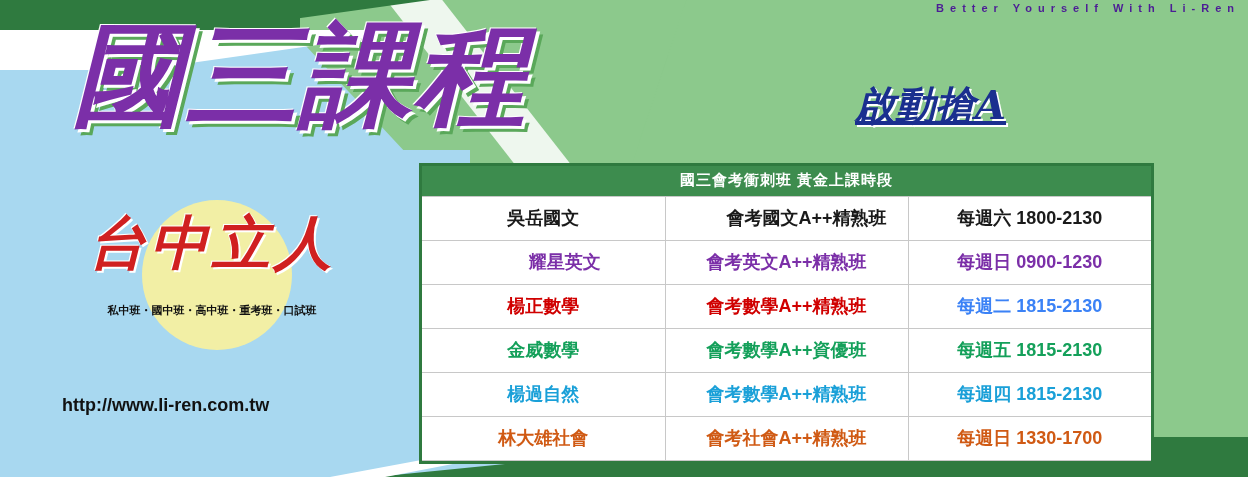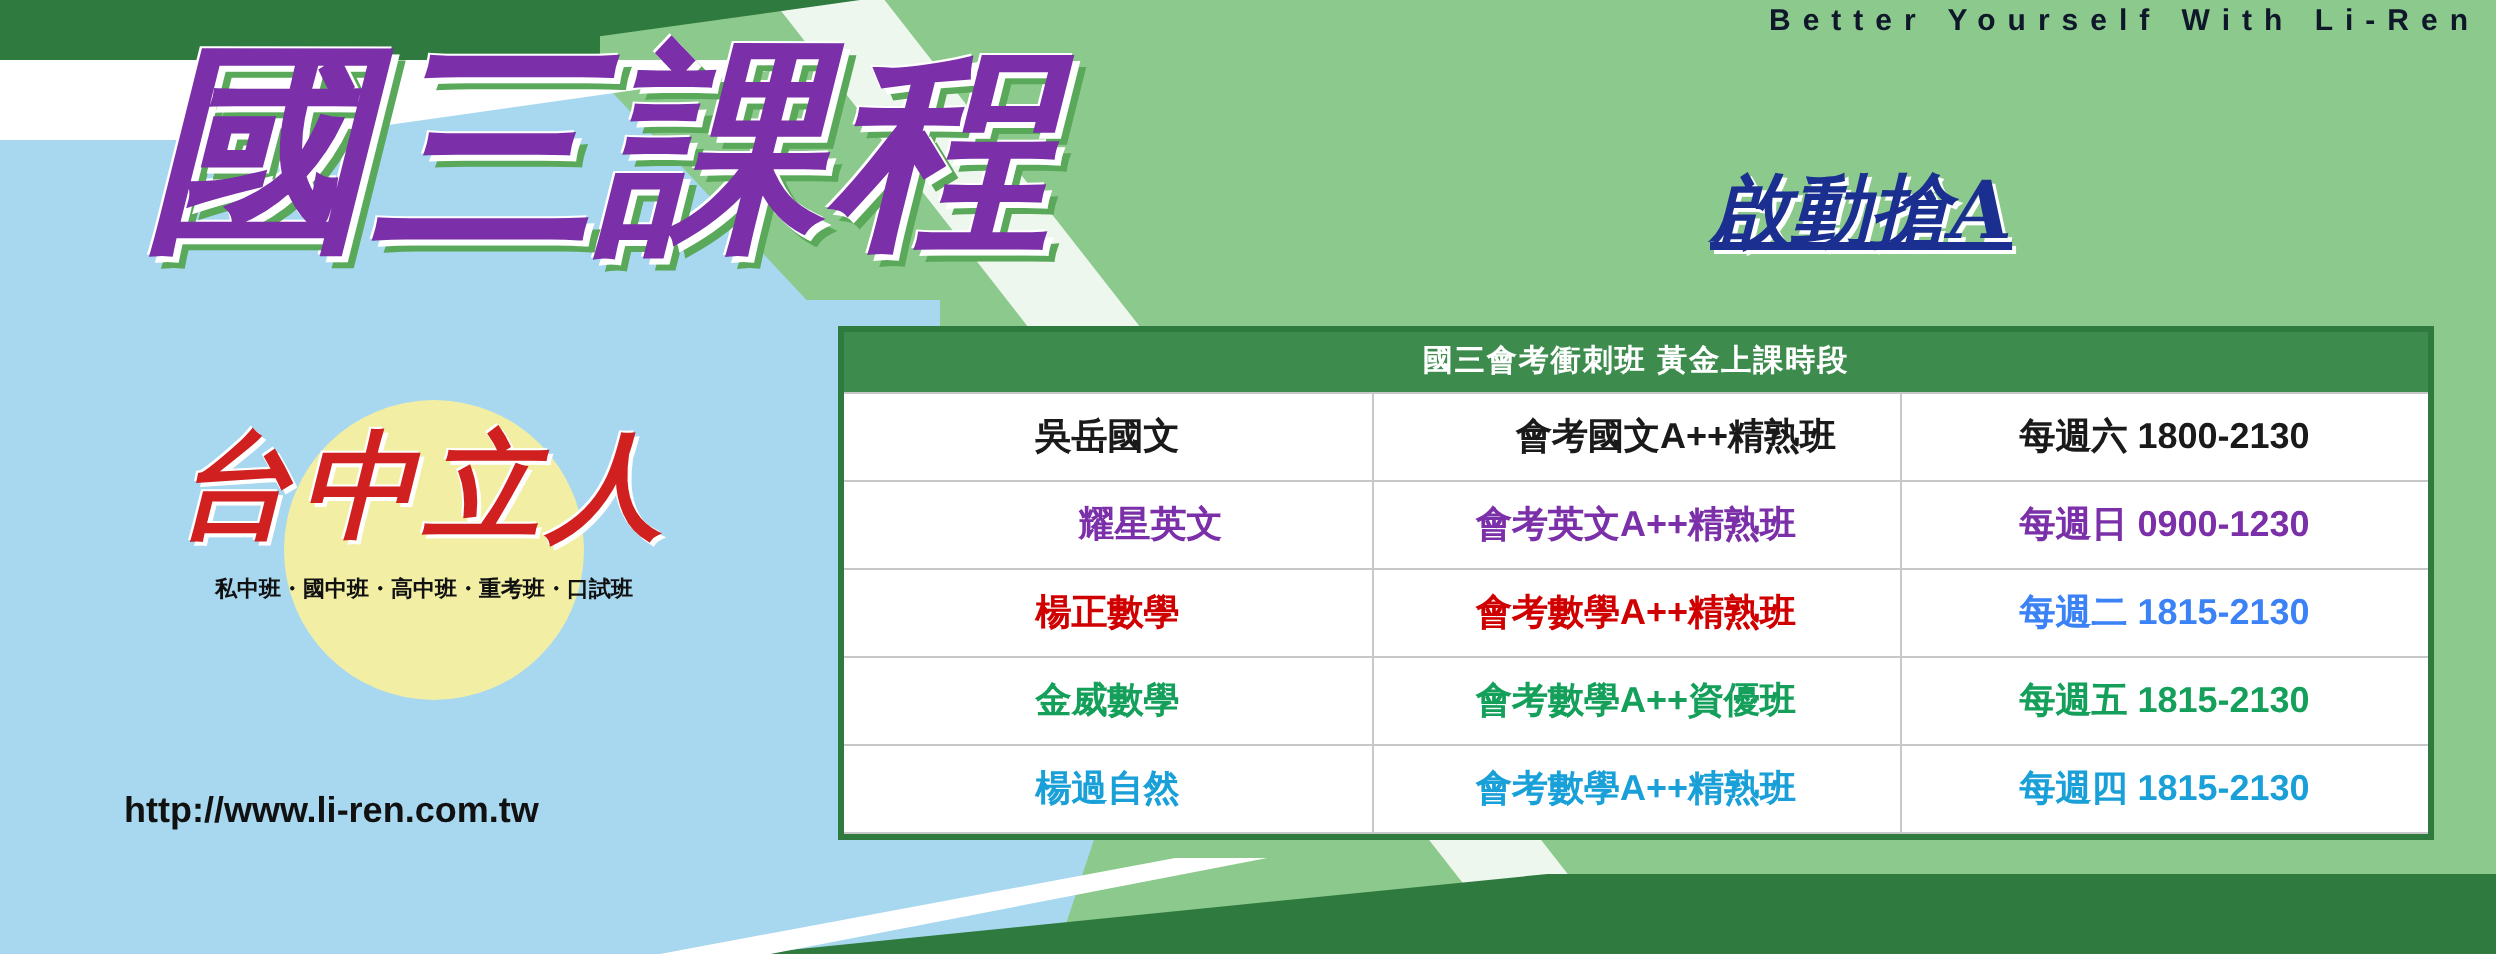--- a/index.html
+++ b/index.html
@@ -64,22 +64,22 @@
   }
   .bg-bottom-white {
     position:absolute; left:330px; bottom:0; width:920px; height:48px;
     background:#ffffff;
     clip-path: polygon(0% 100%, 28% 0%, 33% 0%, 6% 100%);
   }
 
   
   .tagline {
     position:absolute; top:2px; right:8px;
-    font-size:15px; font-weight:bold; letter-spacing:6px;
-    color:#0f172a;
+    font-size:11px; font-weight:bold; letter-spacing:6px;
+    color:#4c1d95;
     font-family:"Liberation Sans", sans-serif;
     white-space:nowrap;
     margin-left:47px;
   }
 
   
   .headline {
     position:absolute; left:72px; top:16px;
     font-family:"DejaVu Serif", serif;
     font-size:112px; font-weight:bold;
@@ -124,38 +124,38 @@
     font-family:"DejaVu Serif", serif;
     font-size:44px; font-weight:bold;
     color:#111111; letter-spacing:4px;
     text-align:center;
     margin-top:-6px;
     white-space:nowrap;
   }
   .logo-sub {
     position:relative;
     font-size:11px; font-weight:bold; color:#111;
-    text-align:center; margin-top:4px; letter-spacing:0px;
+    text-align:center; margin-top:20px; letter-spacing:0px;
     white-space:nowrap;
   }
   .logo-exp {
     position:absolute; left:40px; top:165px;
     font-size:19px; font-weight:bold; color:#111;
     letter-spacing:2px; white-space:nowrap;
   }
   .logo-url {
     position:absolute; left:40px; top:190px;
     font-size:18px; font-weight:bold; color:#111;
     letter-spacing:0px; white-space:nowrap;
   }
 
   
   .table-wrap {
     position:absolute; left:419px; top:163px;
-    width:798px;
+    width:735px;
     border:3px solid #2f7a3f;
     background:#ffffff;
   }
   table.sched { border-collapse:collapse; width:100%; table-layout:fixed; }
   table.sched th {
     background:#3d8c4e; color:#ffffff;
     font-size:15px; font-weight:bold;
     padding:5px 0 6px 0; text-align:center;
     letter-spacing:1px;
   }
@@ -226,15 +226,20 @@
         <tr>
           <td style="color: rgb(20, 160, 90);">金威數學</td>
           <td style="color: rgb(20, 160, 90);">會考數學A++資優班</td>
           <td style="color: rgb(20, 160, 90);">每週五 1815-2130</td>
         </tr>
         <tr>
           <td style="color: rgb(26, 160, 216);">楊過自然</td>
           <td style="color: rgb(26, 160, 216);">會考數學A++精熟班</td>
           <td style="color: rgb(26, 160, 216);">每週四 1815-2130</td>
         </tr>
+        <tr>
+          <td style="color: rgb(208, 90, 20);">林大雄社會</td>
+          <td style="color: rgb(208, 90, 20);">會考社會A++精熟班</td>
+          <td style="color: rgb(208, 90, 20);">每週日 1330-1700</td>
+        </tr>
       </tbody>
   </table>
 </div>
 
 </body></html>

